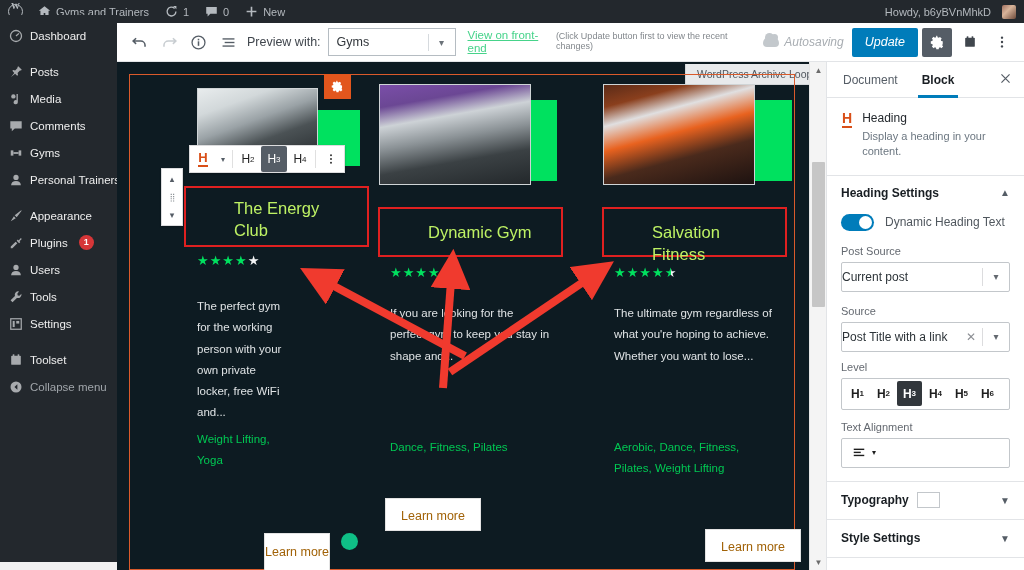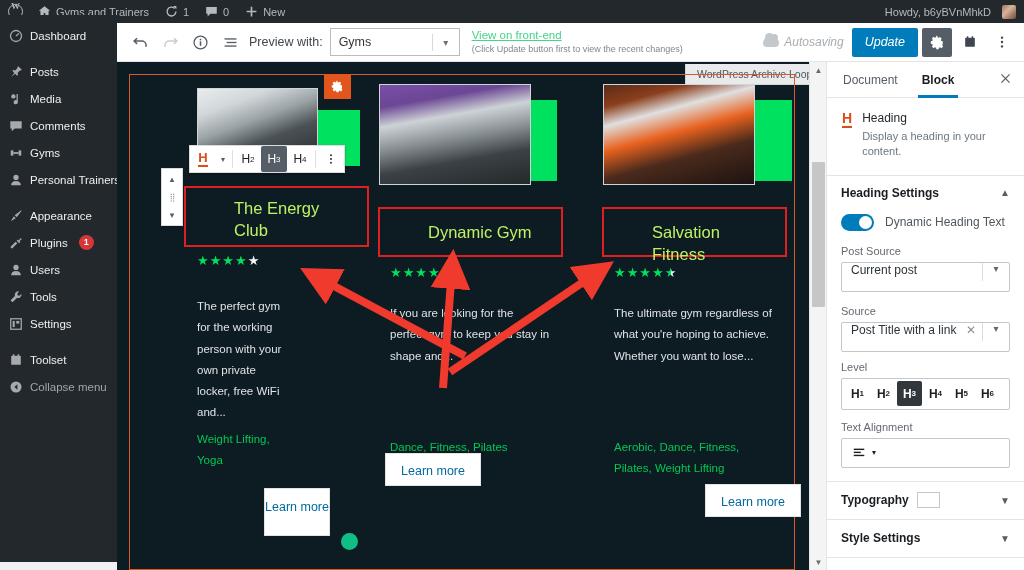--- a/index.html
+++ b/index.html
@@ -76,21 +76,21 @@
   .prev-label { font-size: 12.5px; color: #40464d; margin: 0 7px 0 4px; white-space: nowrap; }
   .select-box {
     width: 130px; height: 28px; border: 1px solid #b5bcc2; background: #fff;
     display: flex; align-items: center; font-size: 12.5px; color: #32373c;
     padding-left: 8px; position: relative;
   }
   .select-box .sv { flex: 1; }
   .select-sep { width: 1px; height: 17px; background: #d6dade; }
   .select-caret { width: 26px; text-align: center; color: #6c737a; font-size: 10px; }
   .front-link {
-    margin-left: 12px; display: flex; flex-direction: column; justify-content: center;
+    margin-left: 12px; display: flex; flex-direction: row; justify-content: center;
     line-height: 1.15;
   }
   .front-link a {
     color: #46d38a; font-size: 11.5px; text-decoration: underline;
   }
   .front-link .hint { color: #82878c; font-size: 9px; margin-top: 2px; }
   .hdr-right { margin-left: auto; display: flex; align-items: center; gap: 4px; font-style: italic; }
   .autosave {
     display: flex; align-items: center; gap: 5px;
     color: #a8adb2; font-size: 12px; margin-right: 4px;
@@ -171,23 +171,24 @@
     background: linear-gradient(90deg,#00e15f 50%, #f2f4f5 50%);
     -webkit-background-clip: text; background-clip: text; color: transparent;
   }
   .excerpt {
     color: #dfe3e5; font-size: 11.5px; line-height: 1.85; margin-top: 13px;
   }
   .taxo {
     color: #00c853; font-size: 11.5px; line-height: 1.8; margin-top: 14px;
   }
   .learn-btn {
-    display: inline-block; background: #fff; color: #0369a1;
+    display: inline-block; background: #fff; color: #a16207;
     font-size: 12.5px; text-align: center; line-height: 1.45;
     border: 1px solid #e3e3e3;
+    margin-top: 45px;
   }
   .green-dot {
     position: absolute; width: 17px; height: 17px; border-radius: 50%;
     background: #0fbf86; color: #fff; font-size: 10px; font-weight: bold;
     display: flex; align-items: center; justify-content: center;
   }
 
   
   .blk-toolbar {
     position: absolute; display: flex; align-items: center;
@@ -259,22 +260,22 @@
     position: relative;
   }
   .toggle::after {
     content: ""; position: absolute; right: 2px; top: 2px;
     width: 13px; height: 13px; border-radius: 50%; background: #fff;
   }
   .fld { padding: 0 14px; }
   .fld-label { font-size: 11px; color: #646970; margin-bottom: 5px; display: block; }
   .fld-input {
     height: 30px; border: 1px solid #c3c7cb; border-radius: 2px;
-    display: flex; font-size: 12px; color: #2c3338;
-    padding-left: 9px; background: #fff;
+    display: flex; align-items: center; font-size: 12px; color: #2c3338;
+    background: #fff;
   }
   .fld-input .v { flex: 1; }
   .fi-x { color: #8c8f94; font-size: 12px; padding: 0 6px; }
   .fi-sep { width: 1px; height: 18px; background: #dcdcde; }
   .fi-caret { width: 26px; text-align: center; color: #646970; font-size: 10px; }
   .level-box {
     height: 32px; border: 1px solid #c3c7cb; border-radius: 2px;
     display: flex; align-items: center; padding: 0 3px; gap: 1px;
   }
   .lvl {

